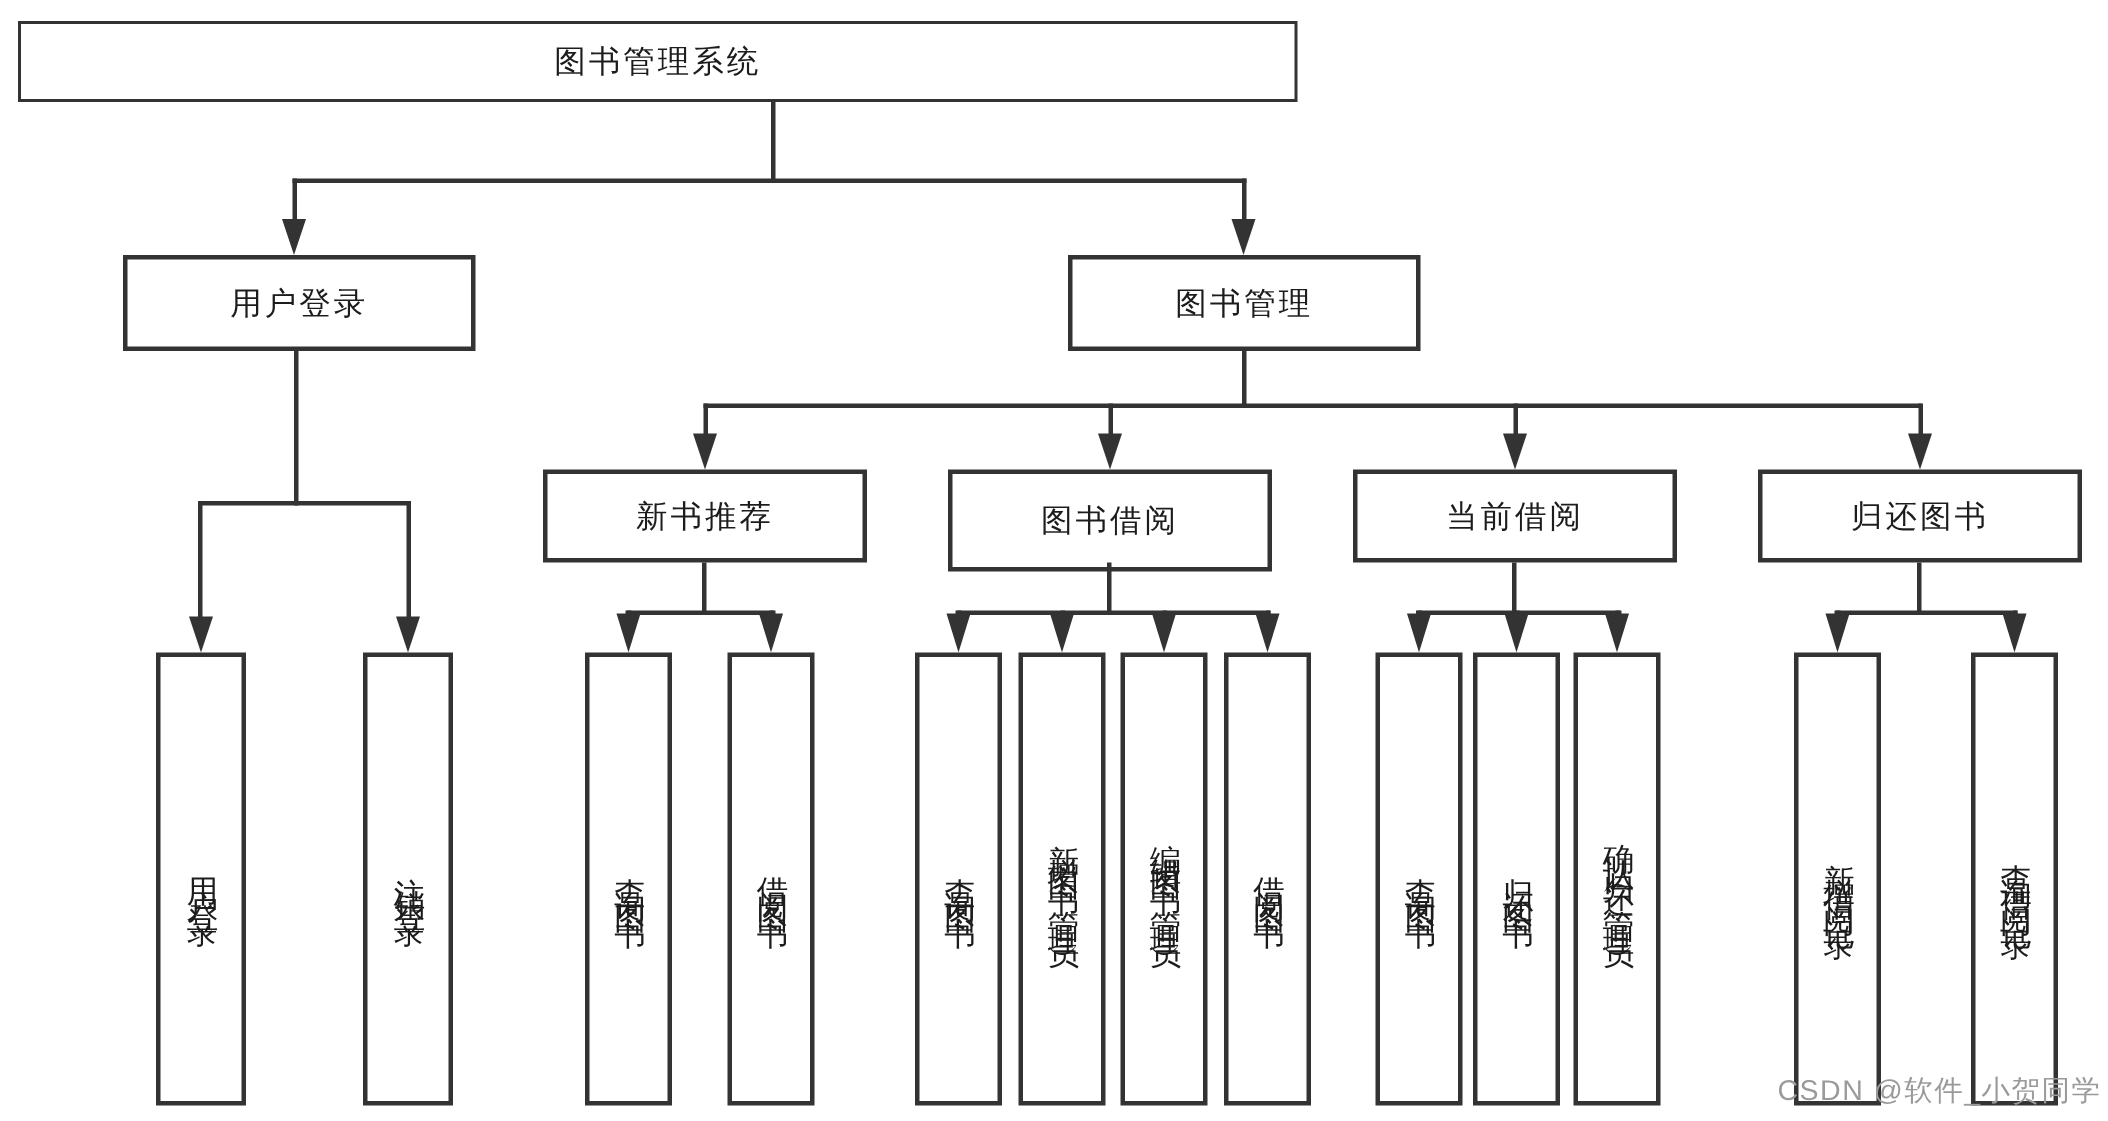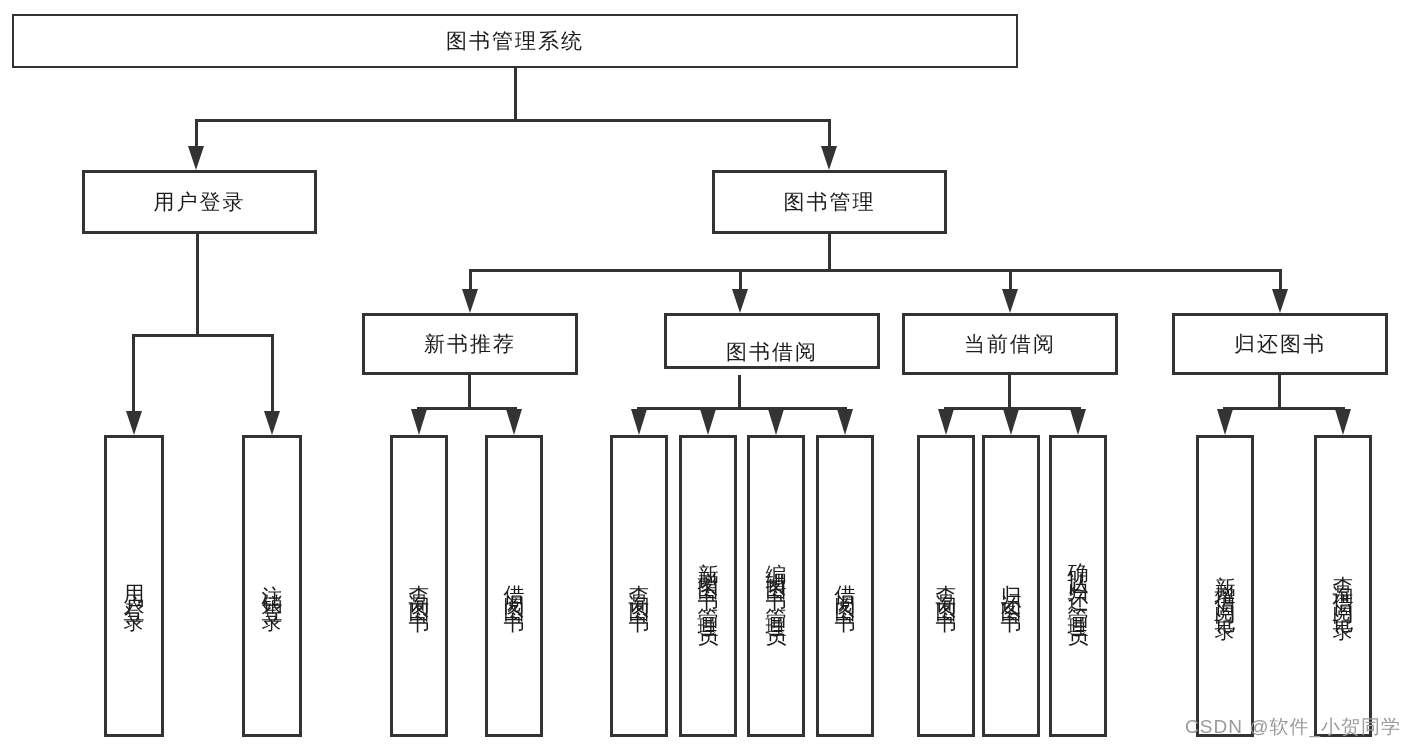--- a/index.html
+++ b/index.html
@@ -40,35 +40,35 @@
   .watermark{
     position:absolute;right:4px;top:714px;color:var(--wm);
     font-size:19px;letter-spacing:1px;margin-left:19px;
   }
 </style>
 </head>
 <body>
 
 <div class="canvas">
 
-  <div class="box root" style="left:12px;top:14px;width:1006px;height:54px;">
+  <div class="box root" style="left:12px;top:14px;width:853px;height:54px;">
     <span>图书管理系统</span>
   </div>
 
   <div class="box" style="left:82px;top:170px;width:235px;height:64px;">
     <span>用户登录</span>
   </div>
   <div class="box" style="left:362px;top:313px;width:216px;height:62px;">
     <span>新书推荐</span>
   </div>
 
   <div class="box" style="left:712px;top:170px;width:235px;height:64px;">
     <span>图书管理</span>
   </div>
-  <div class="box" style="left:664px;top:313px;width:216px;height:56px;align-items:flex-end;">
+  <div class="box" style="left:632px;top:313px;width:216px;height:68px;">
     <span>图书借阅</span>
   </div>
   <div class="box" style="left:902px;top:313px;width:216px;height:62px;">
     <span>当前借阅</span>
   </div>
   <div class="box" style="left:1172px;top:313px;width:216px;height:62px;">
     <span>归还图书</span>
   </div>
 
   <div class="box leaf" style="left:104px;top:435px;width:60px;height:302px;">

